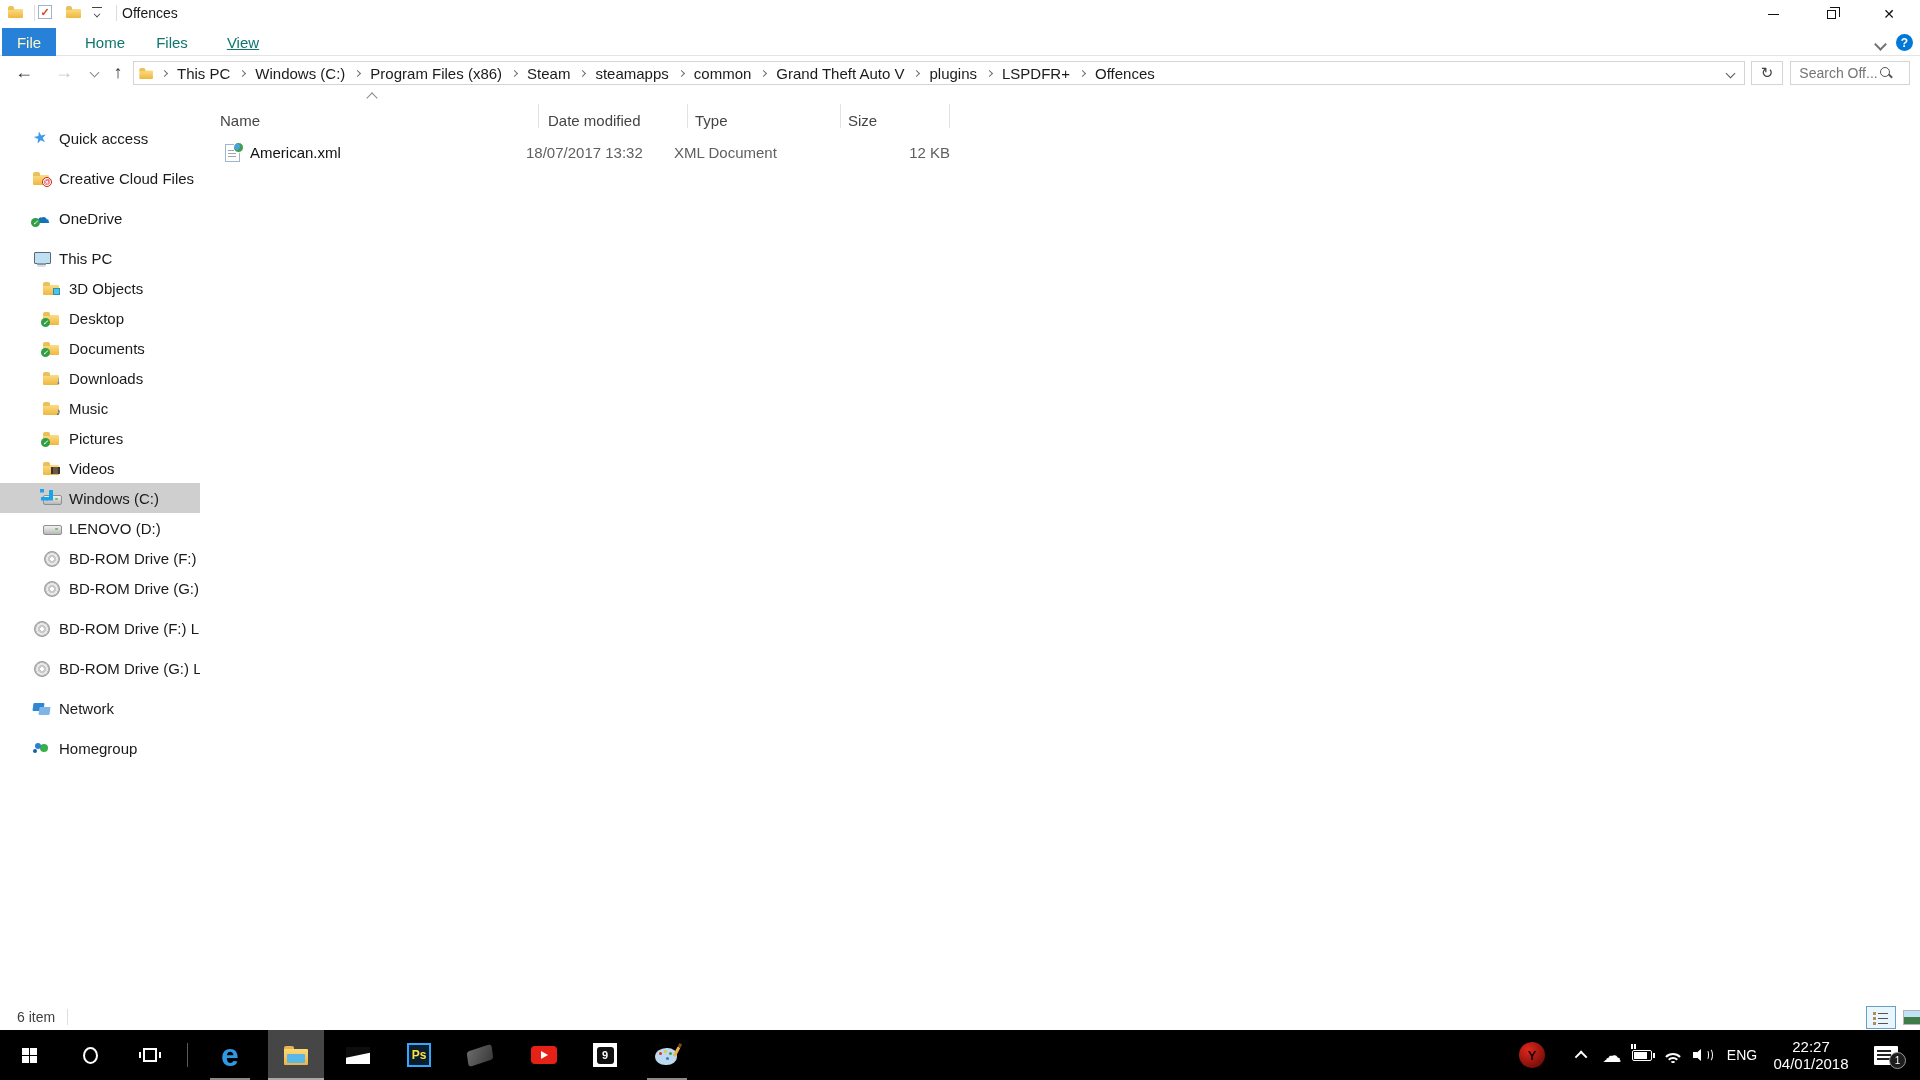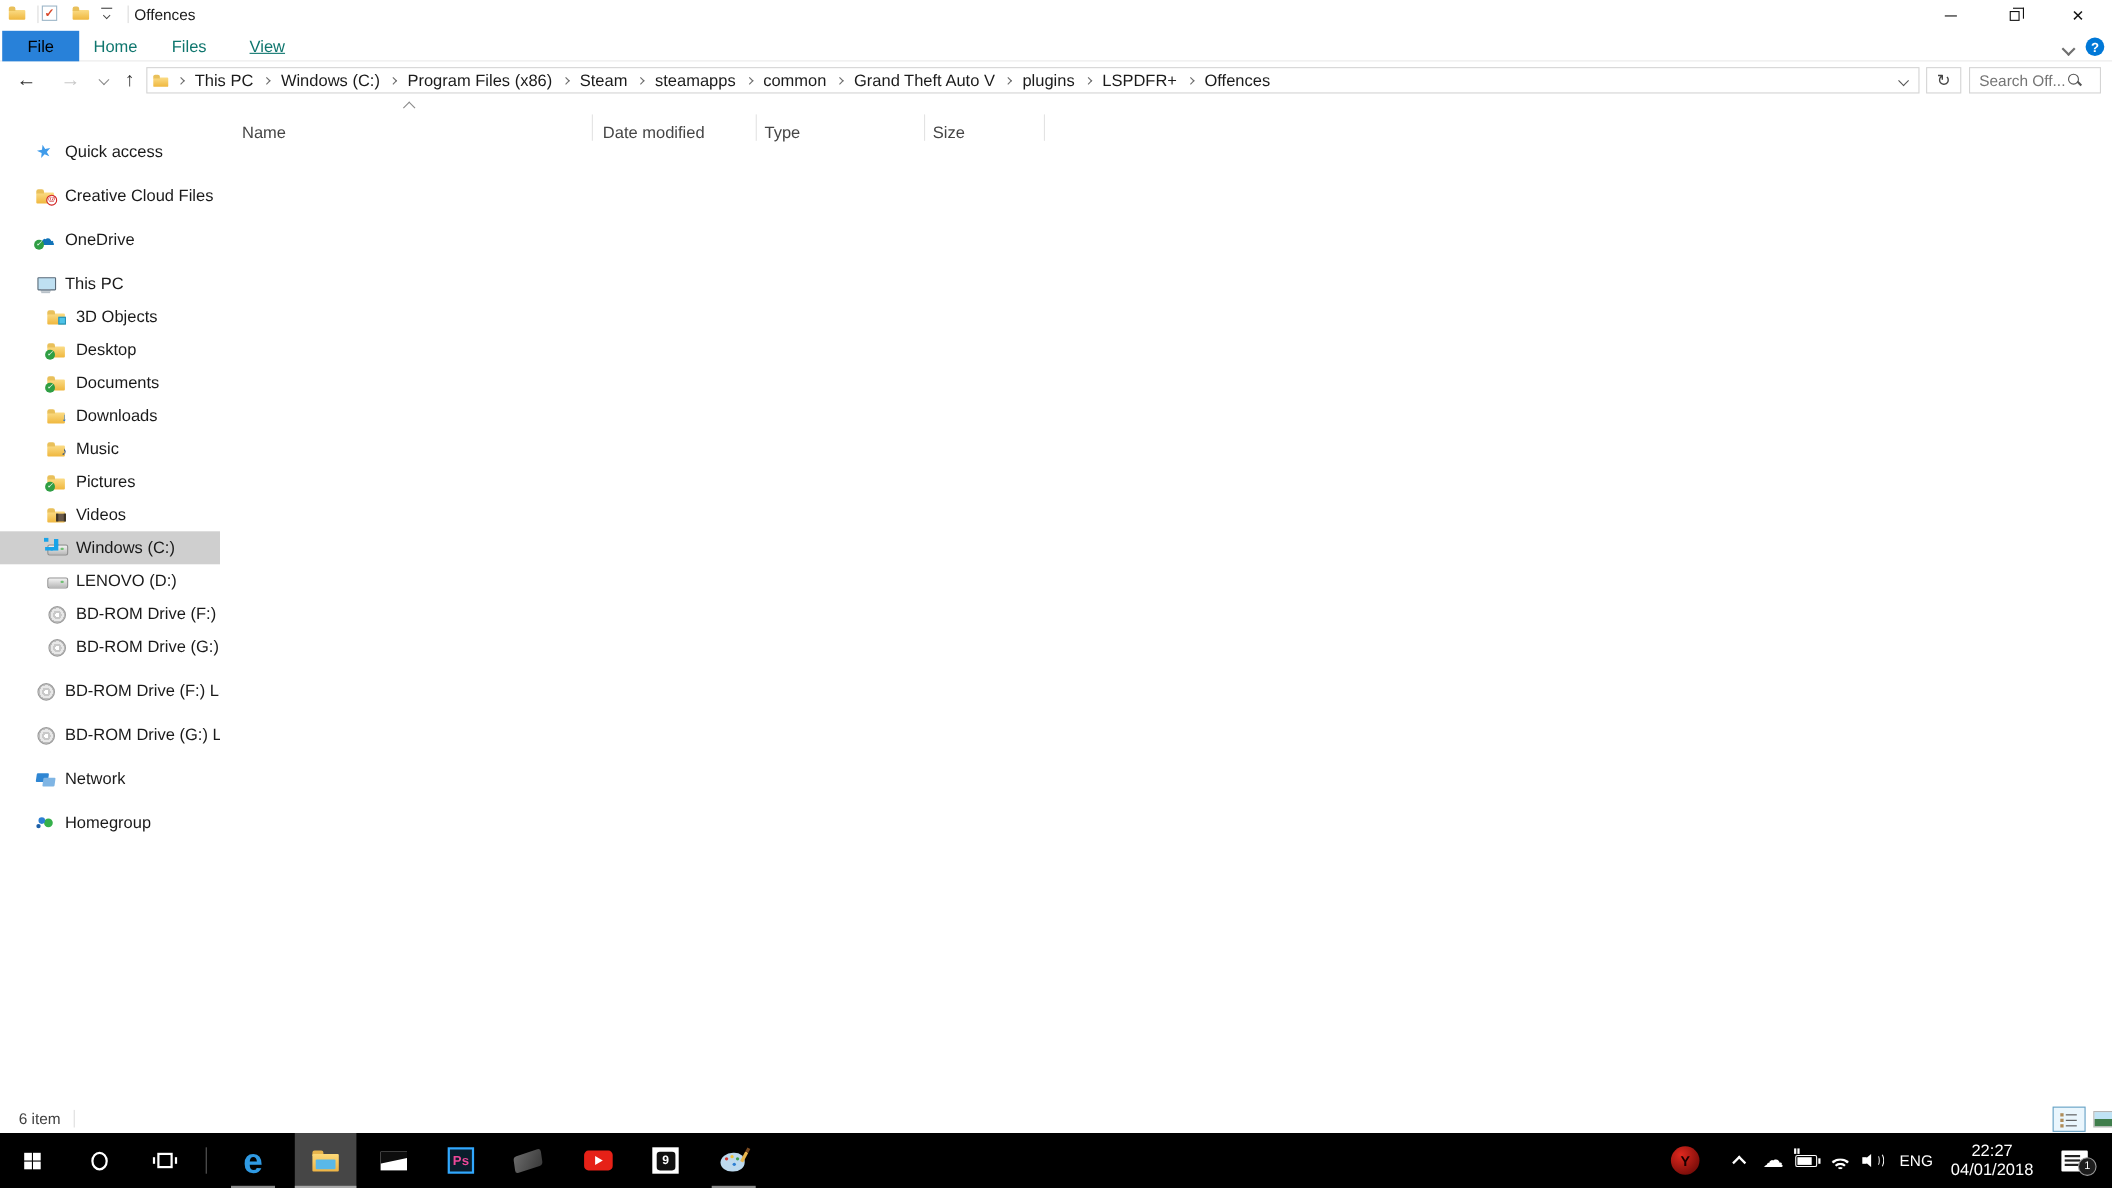--- a/index.html
+++ b/index.html
@@ -13,21 +13,21 @@
   .title-text { font-size:14px; color:#1a1a1a; }
   .winbtn { position:absolute; top:0; width:58px; height:28px; display:flex; align-items:center; justify-content:center; }
   .min-glyph { width:11px; height:1px; background:#111; }
   .restore-glyph { width:9px; height:9px; border:1px solid #111; position:relative; background:#fff; }
   .restore-glyph::before { content:""; position:absolute; left:2px; top:-4px; width:9px; height:9px; border:1px solid #111; border-bottom:none; border-left:none; }
   .close-glyph { font-size:14px; color:#111; }
 
   
   #tabrow { position:absolute; left:0; top:28px; width:1920px; height:28px; background:#fff; border-bottom:1px solid #e4e4e4; }
   .tab { position:absolute; top:0; height:28px; display:flex; align-items:center; justify-content:center; font-size:15px; color:#0f766e; }
-  .tab-file { left:2px; width:70px; background:#2881d9; color:#000000; }
+  .tab-file { left:2px; width:54px; background:#2881d9; color:#fef9c3; }
   .ribbon-chev { position:absolute; top:12px; width:9px; height:9px; border-right:2px solid #707070; border-bottom:2px solid #707070; transform:rotate(45deg); }
   .help-circle { position:absolute; top:6px; width:17px; height:17px; border-radius:50%; background:#0078d7; color:#fff; font-size:12px; font-weight:bold; display:flex; align-items:center; justify-content:center; }
 
   
   #toolbar { position:absolute; left:0; top:56px; width:1920px; height:34px; background:#fff; }
   .navbtn { position:absolute; top:3px; height:26px; display:flex; align-items:center; justify-content:center; font-size:18px; }
   .addr-box { position:absolute; left:133px; top:5px; width:1612px; height:24px; border:1px solid #d4d4d4; background:#fff; display:flex; align-items:center; }
   .crumb { font-size:15px; color:#1b1b1b; padding:0 4px; white-space:nowrap; }
   .crumb-chev { width:5px; height:5px; border-right:1px solid #6d6d6d; border-bottom:1px solid #6d6d6d; transform:rotate(-45deg); margin:0 6px; flex:0 0 auto; }
   .addr-ddchev { margin-left:auto; margin-right:10px; width:7px; height:7px; border-right:1px solid #555; border-bottom:1px solid #555; transform:rotate(45deg); }
@@ -119,21 +119,21 @@
   .taskview::before, .taskview::after { content:""; position:absolute; top:2px; width:2px; height:6px; background:#fff; }
   .taskview::before { left:-6px; } .taskview::after { right:-6px; }
   .tb-sep { position:absolute; top:13px; width:1px; height:24px; background:#5a5a5a; }
   .edge-e { font-size:32px; font-weight:bold; color:#2f9ae3; line-height:32px; }
   .tb-folder { position:relative; width:24px; height:19px; }
   .tb-folder::before { content:""; position:absolute; left:0; top:0; width:10px; height:5px; background:#e8b54c; border-radius:2px 2px 0 0; }
   .tb-folder::after { content:""; position:absolute; left:0; top:3px; width:24px; height:16px; background:linear-gradient(#fcd978,#eeb344); border-radius:1px; }
   .tb-folder .inner { position:absolute; z-index:2; left:3px; top:8px; width:18px; height:9px; background:#59b8e8; border-radius:1px; }
   .mailico { position:relative; width:24px; height:17px; background:#fff; overflow:hidden; }
   .mailico::before { content:""; position:absolute; left:-4px; top:-10px; width:32px; height:18px; background:#0d0d0d; transform:rotate(-12deg); }
-  .psico { width:24px; height:24px; background:#0a1e2c; border:2px solid #31a8ff; color:#ec4899; font-size:12px; font-weight:bold; display:flex; align-items:center; justify-content:center; }
+  .psico { width:24px; height:24px; background:#0a1e2c; border:2px solid #31a8ff; color:#fde047; font-size:12px; font-weight:bold; display:flex; align-items:center; justify-content:center; }
   .darkapp { width:26px; height:15px; background:linear-gradient(125deg,#6a6a6a,#3a3a3a); transform:rotate(-18deg) skewX(-10deg); border-radius:3px; }
   .ytico { width:26px; height:18px; background:#e62117; border-radius:4px; display:flex; align-items:center; justify-content:center; }
   .ytico i { width:0; height:0; border-left:7px solid #fff; border-top:4.5px solid transparent; border-bottom:4.5px solid transparent; }
   .gagico { width:24px; height:24px; background:#fff; display:flex; align-items:center; justify-content:center; }
   .gagico i { width:17px; height:17px; background:#101010; border-radius:3px; color:#fff; font-size:11px; font-weight:bold; font-style:normal; display:flex; align-items:center; justify-content:center; }
   .paletteico { position:relative; width:24px; height:21px; }
   .paletteico::before { content:""; position:absolute; left:0; top:3px; width:22px; height:17px; background:#bcd9ee; border-radius:55% 45% 50% 50%; }
   .paletteico::after { content:""; position:absolute; left:4px; top:7px; width:3px; height:3px; border-radius:50%; background:#d8342c;
       box-shadow:5px -2px 0 #f2c037, 10px 0 0 #3f9e4f, 7px 5px 0 #2d7fd3; }
   .paletteico .brush { position:absolute; right:0px; top:-2px; width:3px; height:14px; background:linear-gradient(#7a4a1f 30%, #e8b54c 30%); transform:rotate(28deg); }
@@ -357,20 +357,29 @@
     <div class="sort-caret"></div>
     <div class="colhead" style="left:20px; width:300px;">Name</div>
     <div class="colsep" style="left:338px;"></div>
     <div class="colhead" style="left:348px; width:130px;">Date modified</div>
     <div class="colsep" style="left:487px;"></div>
     <div class="colhead" style="left:495px; width:130px;">Type</div>
     <div class="colsep" style="left:640px;"></div>
     <div class="colhead" style="left:648px; width:90px;">Size</div>
     <div class="colsep" style="left:749px;"></div>
 
+    <div class="file-row">
+      <span class="xmlico">
+          <i class="xml-lines"></i>
+        </span>
+      <span class="cell c-name">American.xml</span>
+      <span class="cell c-mod">18/07/2017 13:32</span>
+      <span class="cell c-type">XML Document</span>
+      <span class="cell c-size">12 KB</span>
+    </div>
   </div>
 </div>
 
 <div id="statusbar">
   <span class="status-count">6 item</span>
   <span class="status-sep"></span>
   <div class="viewbtn sel" style="left:1866px;">
       <span class="v-details"></span>
     </div>
   <div class="viewbtn" style="left:1898px;">

